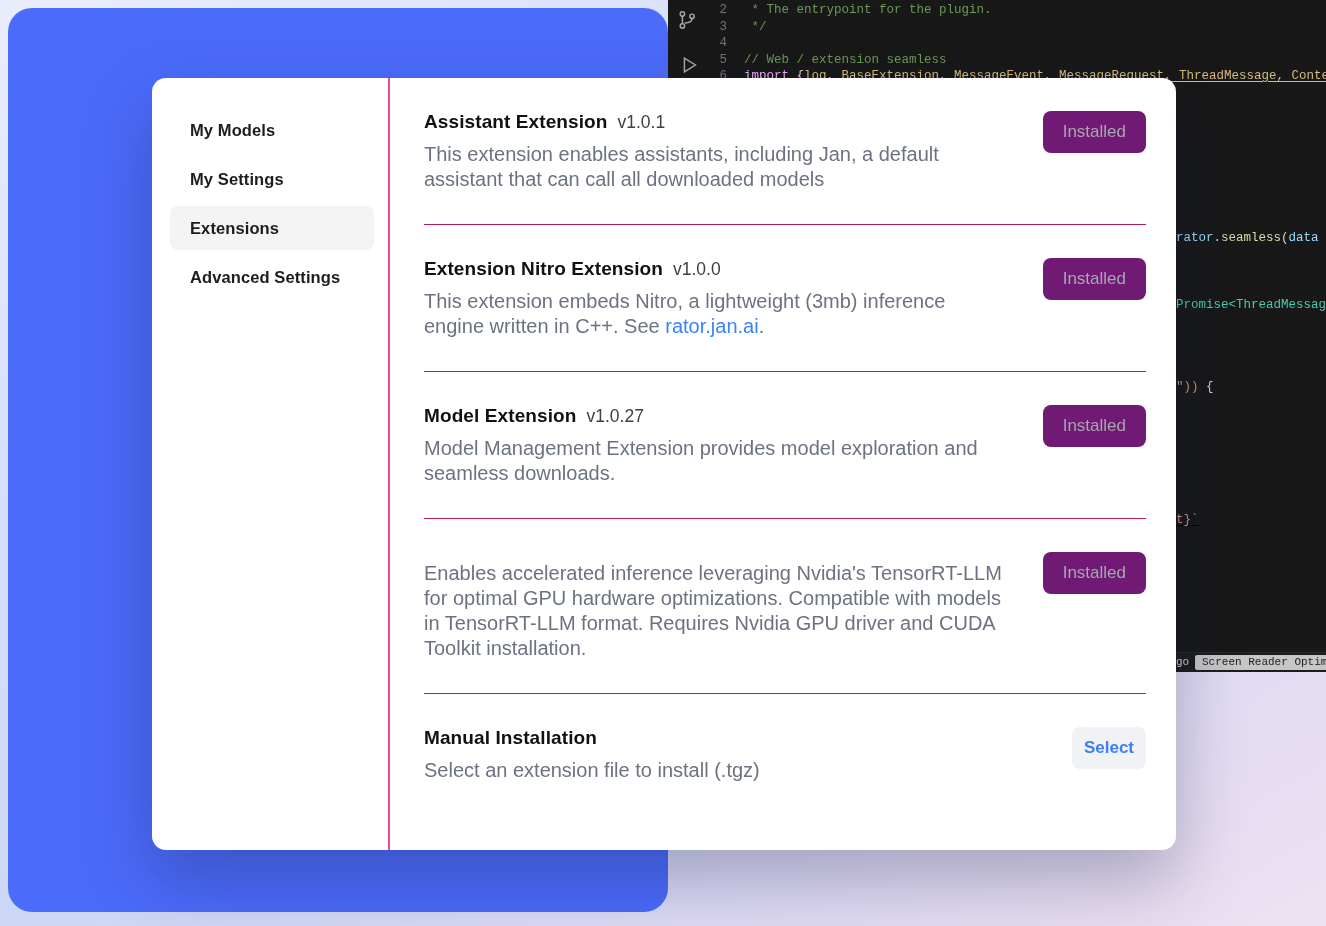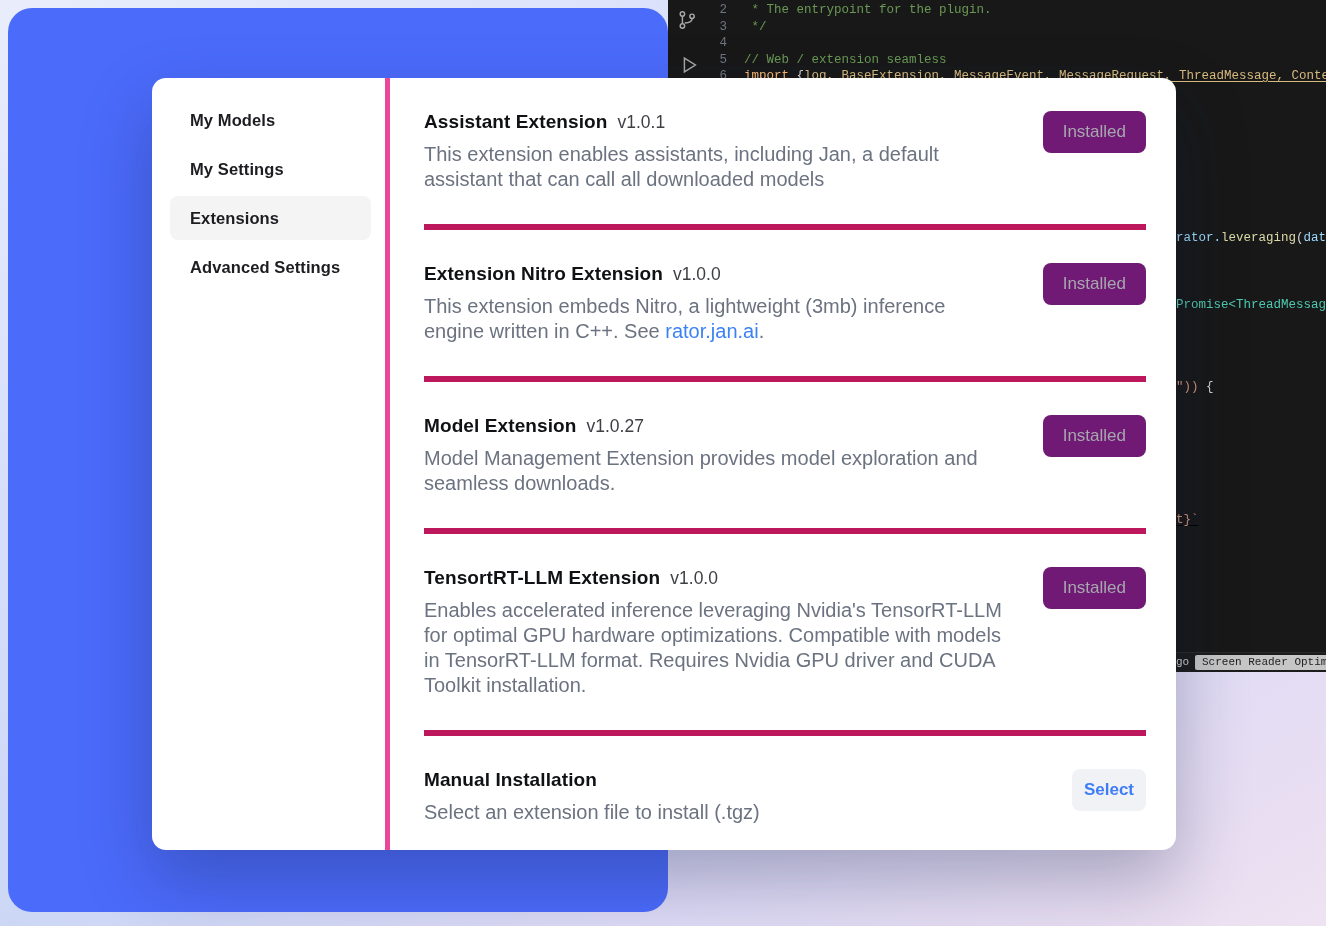--- a/index.html
+++ b/index.html
@@ -16,21 +16,21 @@
     background: #181818; overflow: hidden;
     font-family: "Liberation Mono", monospace;
   }
   .activity-icon { position: absolute; color: #a8a8a8; }
   .icon-git { left: 8px; top: 9px; }
   .icon-run { left: 10px; top: 54px; }
   .code-area { position: absolute; left: 0; top: 2px; right: 0; }
   .code-line { display: flex; height: 16.5px; line-height: 16.5px; font-size: 12.5px; white-space: pre; }
   .ln { width: 76px; text-align: right; padding-right: 17px; color: #6e7681; flex: none; }
   .tok-comment { color: #6a9955; }
-  .tok-kw { color: #fdba74; }
+  .tok-kw { color: #f0abfc; }
   .tok-plain { color: #d4d4d4; }
   .tok-imports { color: #d7ba7d; text-decoration: underline; text-underline-offset: 2px; }
   .tok-fn { color: #dcdcaa; }
   .tok-var { color: #9cdcfe; }
   .tok-type { color: #4ec9b0; }
   .tok-str { color: #ce9178; }
   .snippet { position: absolute; left: 508px; font-size: 12.5px; line-height: 16px; white-space: pre; }
   .s1 { top: 230px; }
   .s2 { top: 297px; }
   .s3 { top: 379px; }
@@ -51,33 +51,33 @@
     background: #4b6bfb; border-radius: 24px;
   }
 
   
   .modal {
     position: absolute; left: 152px; top: 78px; width: 1024px; height: 772px;
     background: #ffffff; border-radius: 14px; display: flex;
     box-shadow: 0 30px 70px rgba(20, 30, 70, 0.30);
     overflow: hidden;
   }
-  .sidebar { width: 238px; flex: none; border-right: 5px solid #ec4899; padding-top: 20px; }
+  .sidebar { width: 238px; flex: none; border-right: 2px solid #ec4899; padding-top: 30px; }
   .side-item {
     height: 44px; margin: 0 14px 5px 18px; border-radius: 8px;
     display: flex; align-items: center; padding: 0 20px;
     font-size: 16.5px; font-weight: 700; color: #1c1c21; cursor: pointer;
     letter-spacing: 0.1px;
   }
   .side-item.active { background: #f4f4f5; }
 
   .content { flex: 1; padding: 0 30px 0 34px; overflow: hidden; }
   .ext-row {
     display: flex; align-items: flex-start;
-    padding: 33px 0 32px; border-bottom: 6px solid #be185d;
+    padding: 33px 0 32px; border-bottom: 1px solid #be185d;
   }
   .ext-row.last { border-bottom: none; padding-bottom: 24px; }
   .ext-info { width: 586px; flex: none; }
   .ext-head { font-size: 19px; color: #101114; }
   .ext-title { font-weight: 700; letter-spacing: 0.1px; }
   .ext-ver { font-weight: 400; color: #3f4046; margin-left: 10px; font-size: 17.5px; }
   .ext-desc { margin-top: 9px; font-size: 20px; line-height: 25px; color: #6b7280; }
   .ext-link { color: #3b82f6; cursor: pointer; }
   .btn {
     margin-left: auto; border: none; border-radius: 8px; cursor: pointer;
@@ -111,21 +111,21 @@
       <span class="ln">4</span><span class="tok-plain"></span>
     </div>
     <div class="code-line">
       <span class="ln">5</span><span class="tok-comment">// Web / extension seamless</span>
     </div>
     <div class="code-line">
       <span class="ln">6</span><span class="tok-kw">import </span><span class="tok-plain">{</span><span class="tok-imports">log, BaseExtension, MessageEvent, MessageRequest, ThreadMessage, ContentType, Extensio</span>
     </div>
   </div>
 
-  <div class="snippet s1"><span class="tok-var">rator.</span><span class="tok-fn">leveraging</span><span class="tok-plain">(</span><span class="tok-var">data</span></div>
+  <div class="snippet s1"><span class="tok-var">rator.</span><span class="tok-fn">seamless</span><span class="tok-plain">(</span><span class="tok-var">data</span></div>
   <div class="snippet s2"><span class="tok-type">Promise&lt;ThreadMessage&gt;</span></div>
   <div class="snippet s3"><span class="tok-str">"))</span><span class="tok-plain"> {</span></div>
   <div class="snippet s4"><span class="tok-str">t}`</span></div>
 
   <div class="statusbar">
     <span class="status-left">go</span>
     <span class="status-badge">Screen Reader Optimized</span>
   </div>
 </div>
 
@@ -169,23 +169,20 @@
         <div class="ext-head">
           <span class="ext-title">Model Extension</span><span class="ext-ver">v1.0.27</span>
         </div>
         <div class="ext-desc">Model Management Extension provides model exploration and seamless downloads.</div>
       </div>
       <button class="btn btn-installed">Installed</button>
     </div>
 
     <div class="ext-row">
       <div class="ext-info">
-        <div class="ext-head">
-          <span class="ext-title">TensortRT-LLM Extension</span><span class="ext-ver">v1.0.0</span>
-        </div>
         <div class="ext-desc">Enables accelerated inference leveraging Nvidia's TensorRT-LLM for optimal GPU hardware optimizations. Compatible with models in TensorRT-LLM format. Requires Nvidia GPU driver and CUDA Toolkit installation.</div>
       </div>
       <button class="btn btn-installed">Installed</button>
     </div>
 
     <div class="ext-row last">
       <div class="ext-info">
         <div class="ext-head">
           <span class="ext-title">Manual Installation</span>
         </div>

